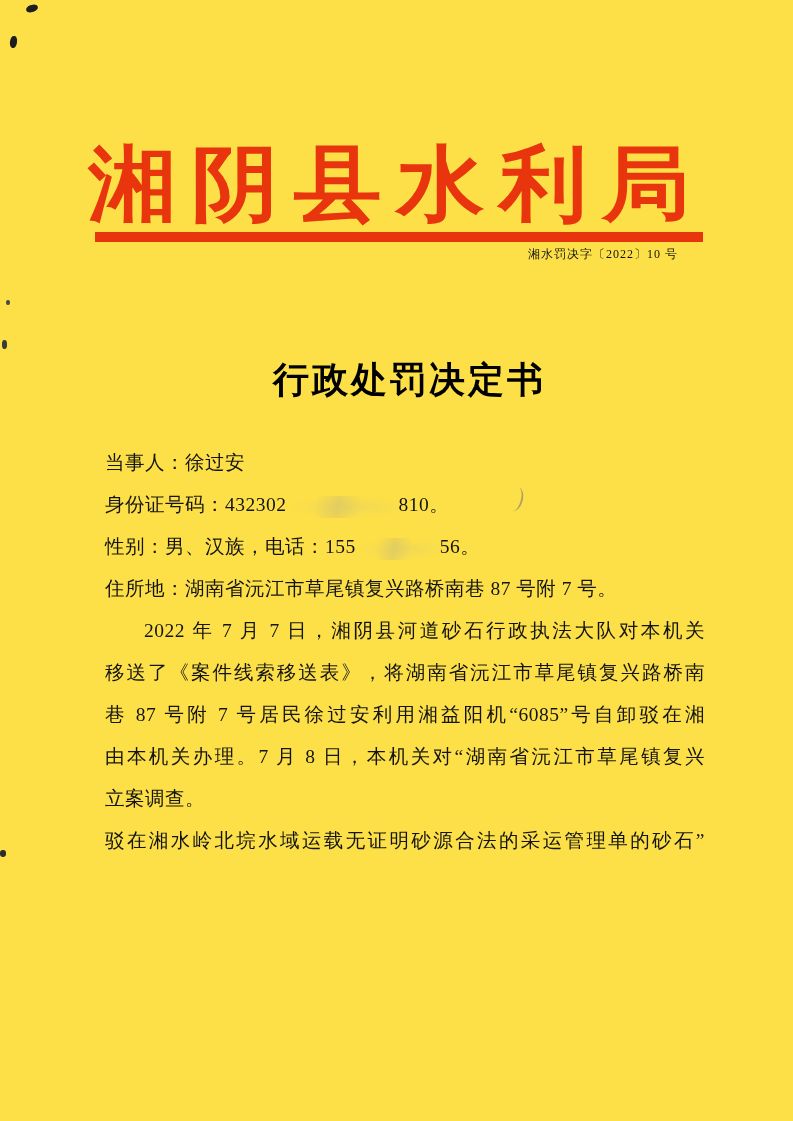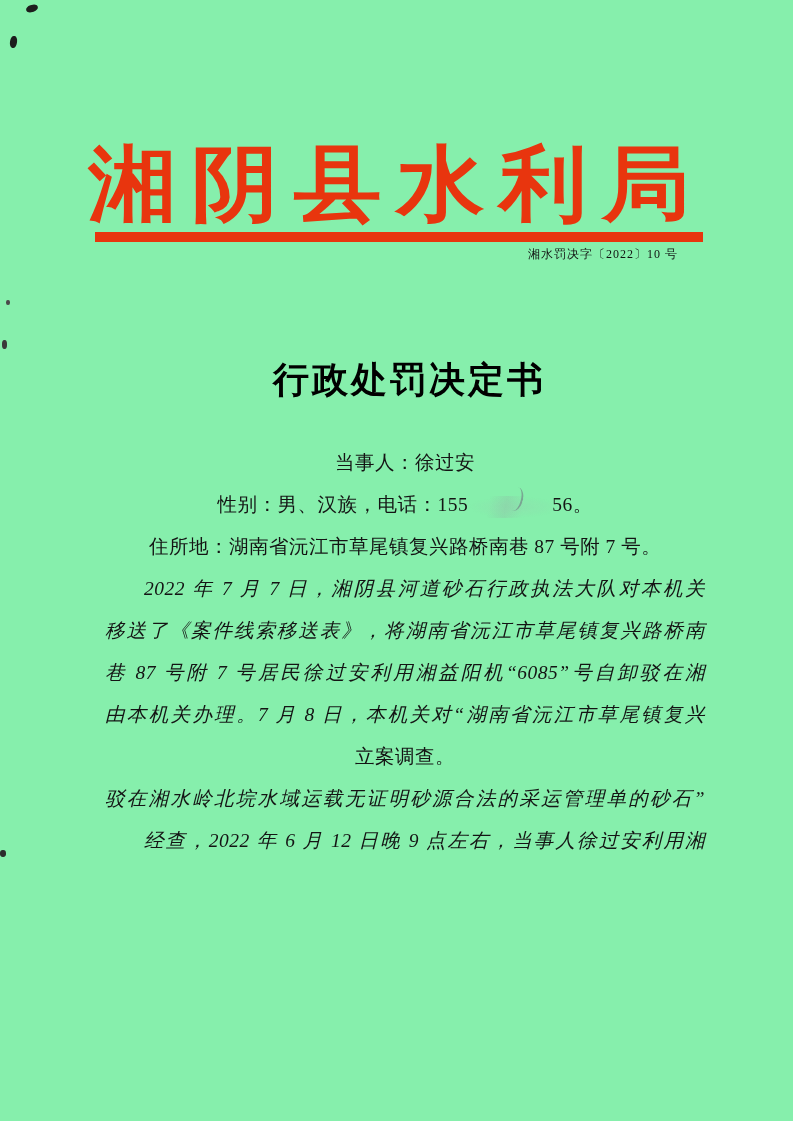--- a/index.html
+++ b/index.html
@@ -4,21 +4,21 @@
 <style>
   html, body {
     margin: 0;
     padding: 0;
     background: #ffffff;
   }
   .page {
     position: relative;
     width: 793px;
     height: 1121px;
-    background: #86efac;
+    background: #fde047;
     overflow: hidden;
     font-family: "Liberation Serif", "DejaVu Serif", serif;
     color: #1c1c1c;
   }
   
   .letterhead {
     position: absolute;
     top: 130px;
     left: 0;
     width: 100%;
@@ -67,27 +67,25 @@
     left: 105px;
     width: 600px;
     font-size: 19.5px;
     color: #141414;
   }
   .line {
     line-height: 42px;
     height: 42px;
     letter-spacing: 0.5px;
     white-space: nowrap;
-    text-align: center;
   }
   .line.jfull {
     white-space: normal;
     text-align: justify;
     text-align-last: justify;
-    font-style: italic;
   }
   .line.indent {
     text-indent: 2em;
   }
   
   .whiteout {
     display: inline-block;
     vertical-align: middle;
     height: 22px;
     background:
@@ -135,30 +133,30 @@
   <div class="red-rule" id="redRule" style="background: rgb(232, 53, 14);"></div>
 
   <div class="doc-number">湘水罚决字〔2022〕10 号</div>
 
   <div class="doc-title">行政处罚决定书</div>
 
   <div class="doc-body">
 
     <div class="line">当事人：徐过安</div>
 
+    <div class="line"><span>身份证号码：432302</span><span class="whiteout id-gap"></span><span>810。</span></div>
 
     <div class="line"><span>性别：男、汉族，电话：155</span><span class="whiteout phone-gap"></span><span>56。</span></div>
 
     <div class="line">住所地：湖南省沅江市草尾镇复兴路桥南巷 87 号附 7 号。</div>
 
     <div class="line jfull indent">2022 年 7 月 7 日，湘阴县河道砂石行政执法大队对本机关</div>
     <div class="line jfull">移送了《案件线索移送表》，将湖南省沅江市草尾镇复兴路桥南</div>
     <div class="line jfull">巷 87 号附 7 号居民徐过安利用湘益阳机“6085”号自卸驳在湘</div>
     <div class="line jfull">由本机关办理。7 月 8 日，本机关对“湖南省沅江市草尾镇复兴</div>
     <div class="line">立案调查。</div>
     <div class="line jfull">驳在湘水岭北垸水域运载无证明砂源合法的采运管理单的砂石”</div>
 
-    <div class="line jfull indent">经查，2022 年 6 月 12 日晚 9 点左右，当事人徐过安利用湘</div>
   </div>
 
   <div class="pen-squiggle"></div>
 
 </div>
 
 </body></html>

